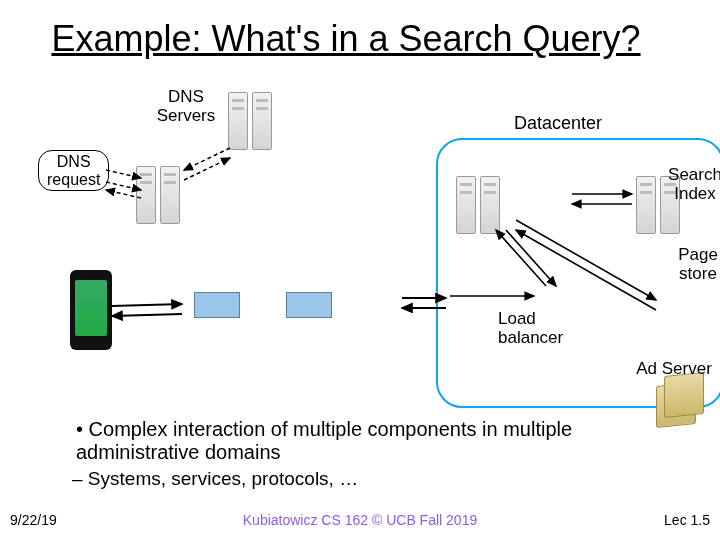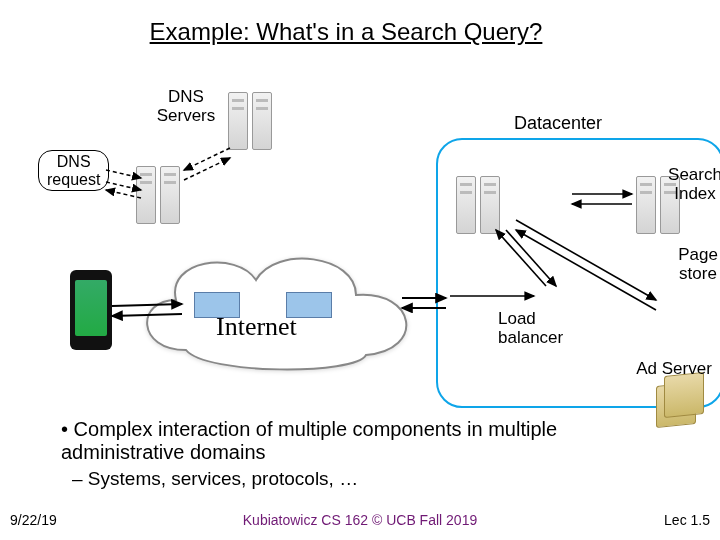--- a/index.html
+++ b/index.html
@@ -7,21 +7,21 @@
     width: 720px; height: 540px;
     font-family: Arial, Helvetica, sans-serif;
     background: #fff;
     position: relative;
     overflow: hidden;
   }
   .title {
     position: absolute;
     top: 18px; left: 0; width: 692px;
     text-align: center;
-    font-size: 24px;
+    font-size: 36px;
     text-decoration: underline;
     font-weight: normal;
   }
   .diagram {
     position: absolute;
     top: 70px; left: 16px; width: 712px; height: 320px;
   }
   .label {
     position: absolute;
     font-size: 17px;
@@ -32,34 +32,34 @@
   .footer-date {
     position: absolute;
     bottom: 12px; left: 10px;
     font-size: 14px;
   }
   .footer-center {
     position: absolute;
     bottom: 12px; left: 0; width: 720px;
     text-align: center;
     font-size: 14px;
-    color: #701a75;
+    color: #8b5cf6;
   }
   .footer-right {
     position: absolute;
     bottom: 12px; right: 10px;
     font-size: 14px;
   }
   .bullets {
     position: absolute;
     left: 60px; top: 418px;
     width: 620px;
     font-size: 20px;
   }
-  .bullets .b1 { margin-left: 1px; }
+  .bullets .b1 { margin-left: 16px; }
   .bullets .b2 { margin-left: 12px; font-size: 19px; margin-top: 4px;}
   
   .cloud {
     position: absolute;
     left: 110px; top: 170px;
     width: 300px; height: 140px;
   }
   .cloud-shape {
     position: absolute; inset: 0;
     filter: drop-shadow(0 1px 2px rgba(0,0,0,.15));
@@ -148,26 +148,20 @@
 
   <div class="callout" style="left:22px; top:80px;">DNS<br>request</div>
 
   <div class="server-pair" style="left:120px; top:96px;">
     <div class="server"></div>
     <div class="server"></div>
   </div>
 
   <div class="iphone"></div>
 
-  <div class="cloud">
-    <svg class="cloud-shape" viewBox="0 0 300 140">
-      <path d="M60 110 C10 110 10 60 50 60 C40 20 110 10 130 40 C150 5 230 15 230 55 C290 50 300 110 240 115 C230 135 80 135 60 110 Z" fill="#fff" stroke="#888" stroke-width="2"></path>
-    </svg>
-    <div class="cloud-label">Internet</div>
-  </div>
   <div class="box b1"></div>
   <div class="box b2"></div>
 
   <div class="datacenter">
     <div class="label" style="left:60px; top:-26px; width:120px; font-size:18px;">Datacenter</div>
 
     <div class="server-pair" style="left:18px; top:36px;">
       <div class="server"></div>
       <div class="server"></div>
     </div>

